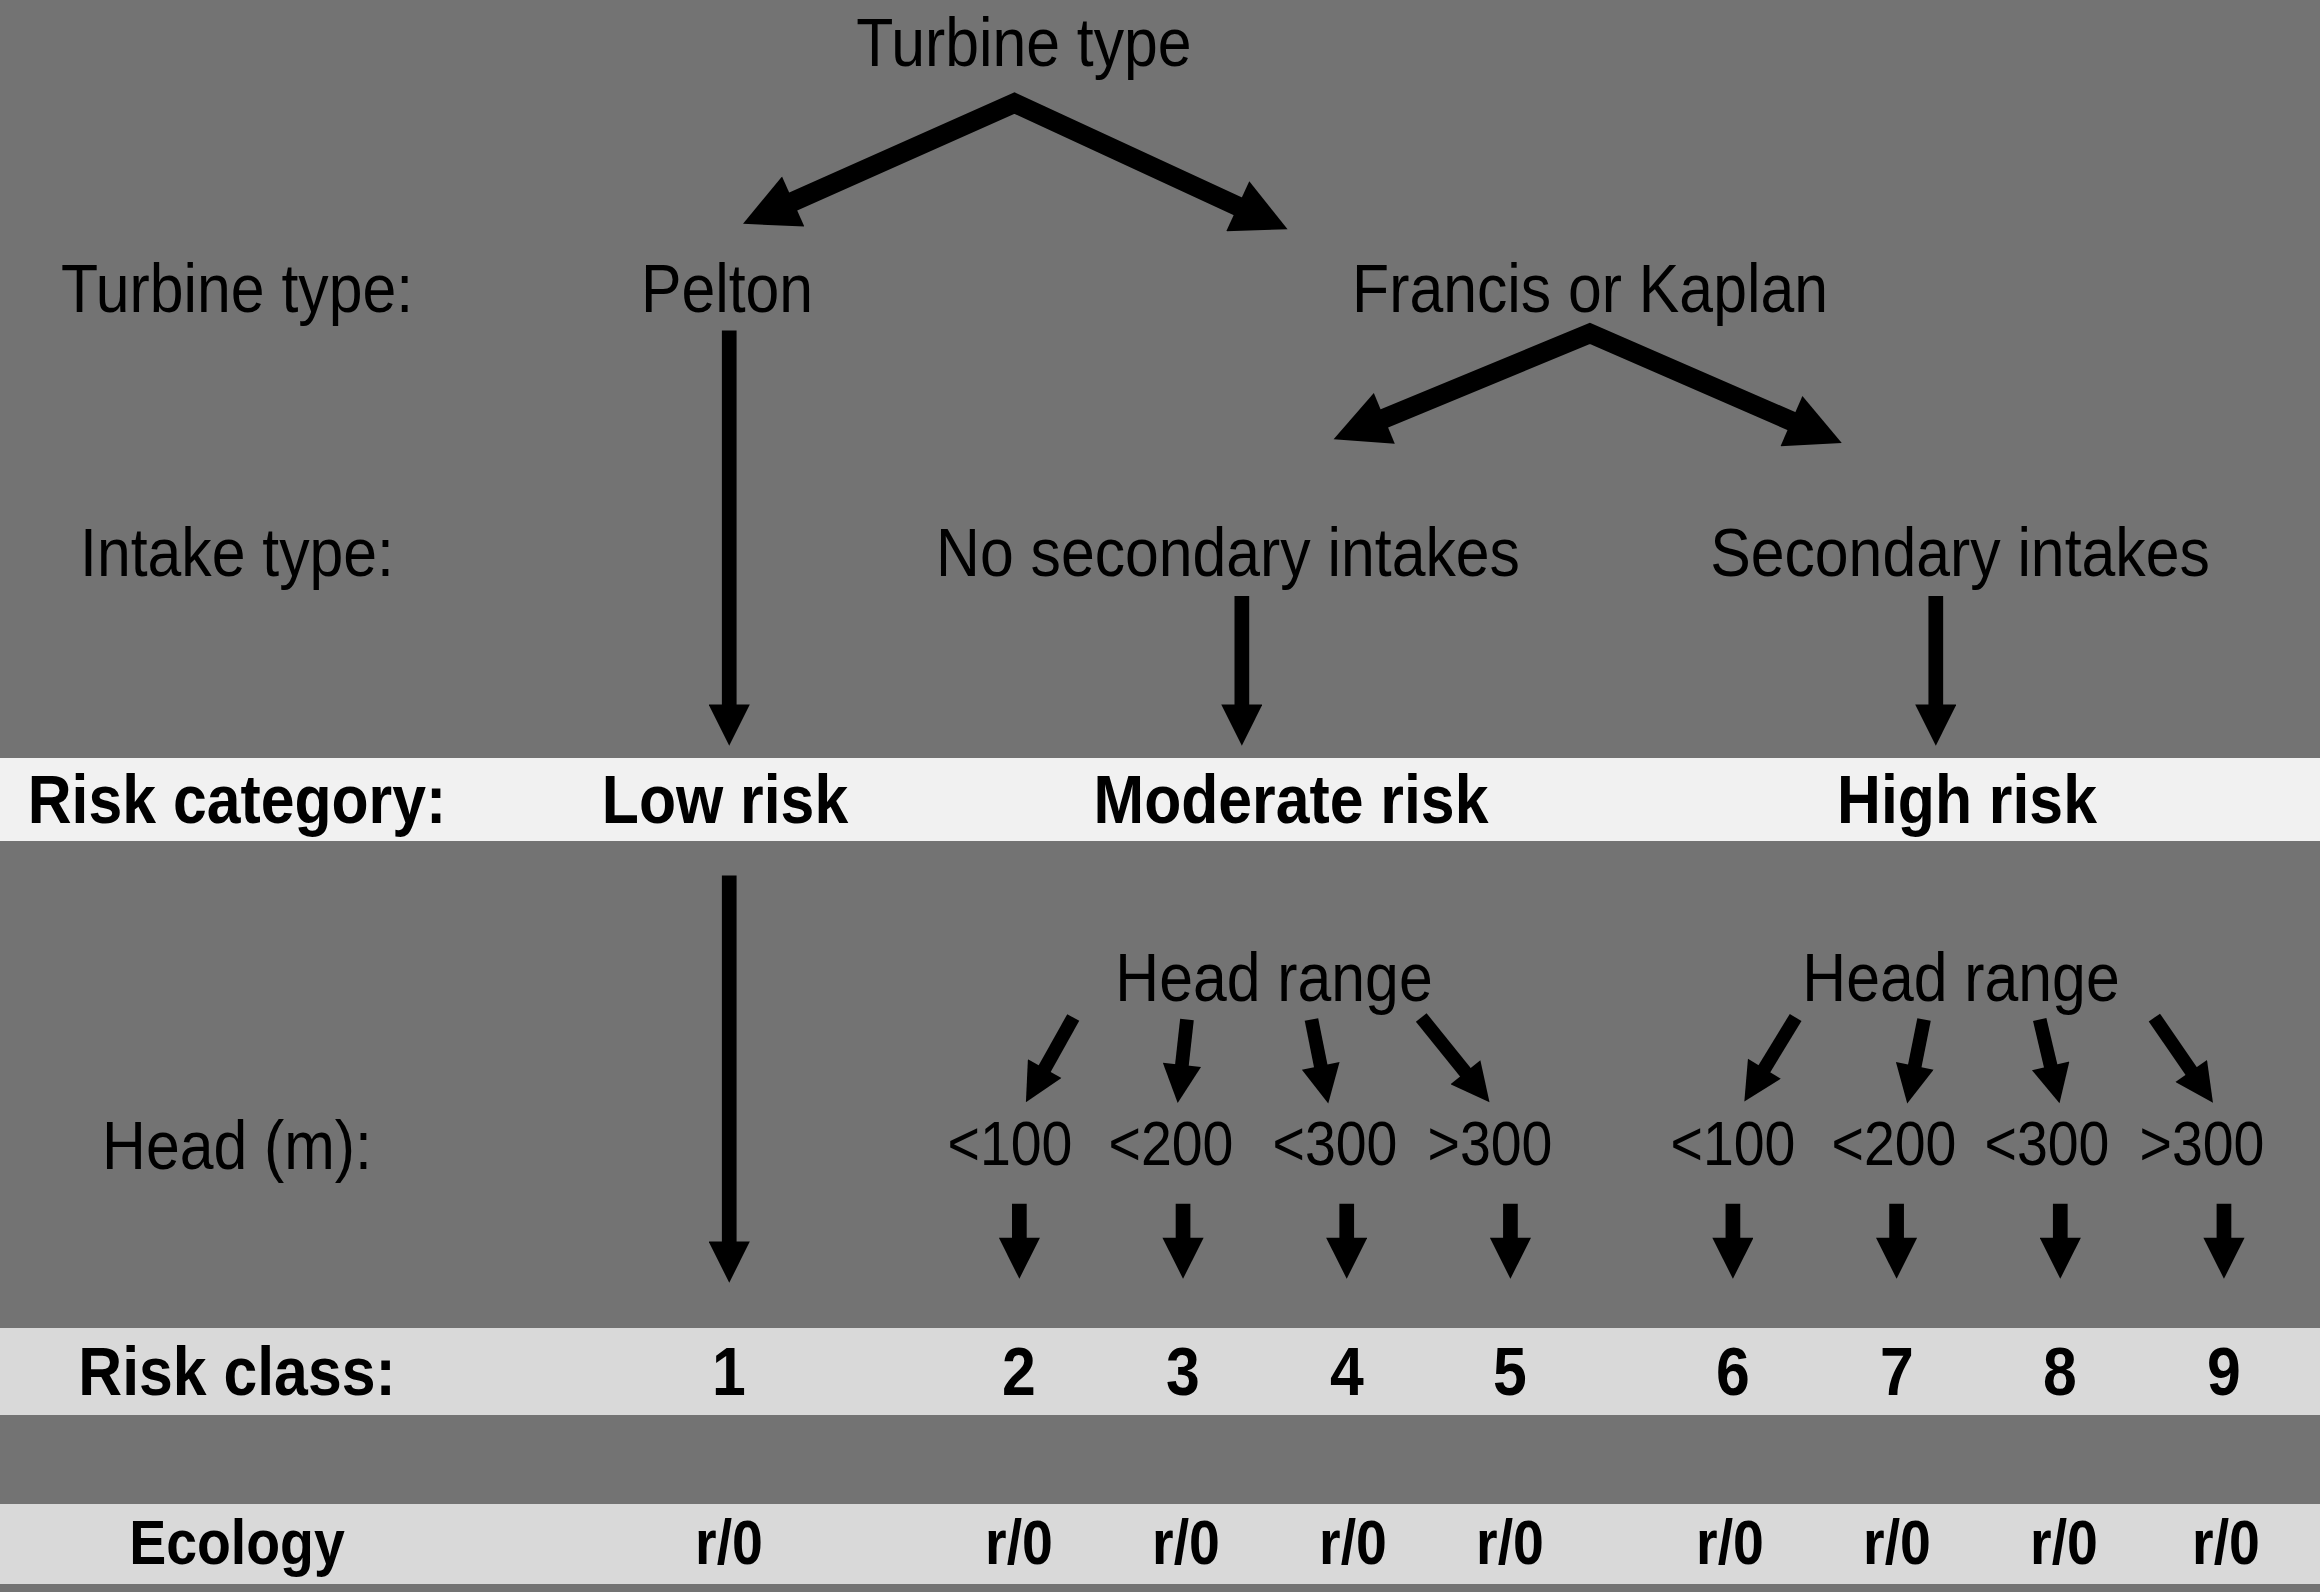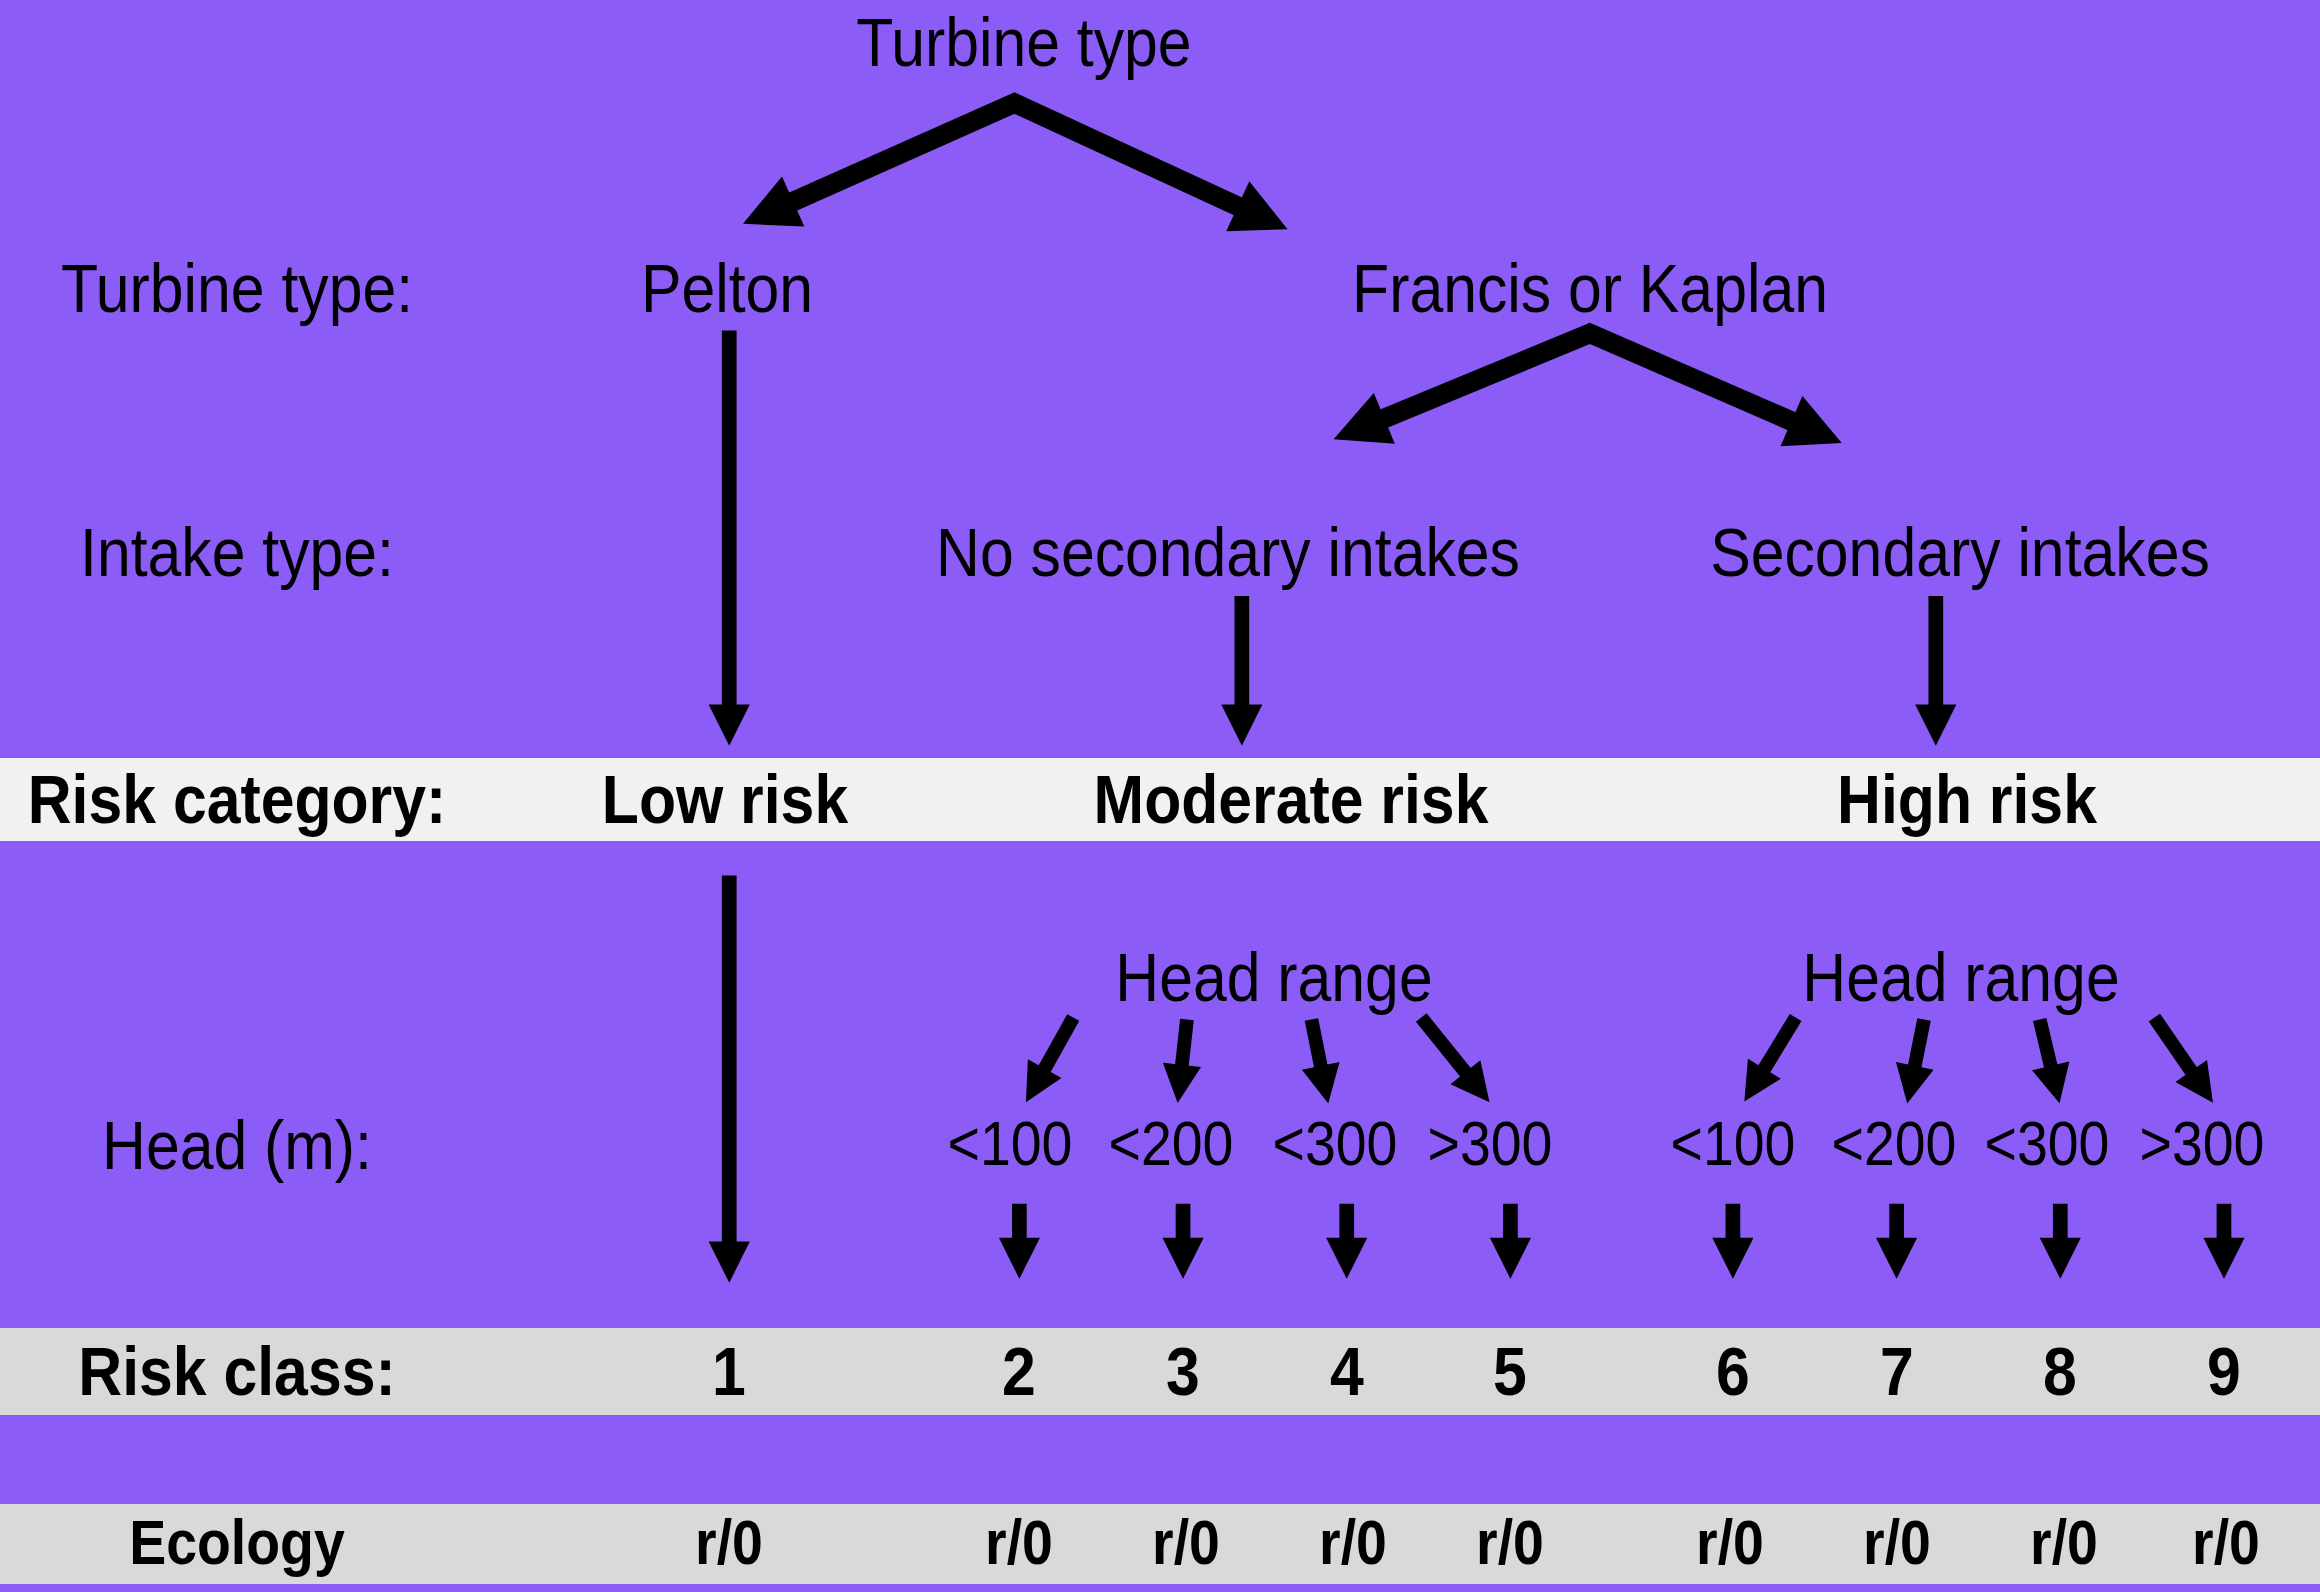--- a/index.html
+++ b/index.html
@@ -1,20 +1,20 @@
 <!DOCTYPE html>
 <html><head>
 <meta charset="utf-8">
 <style>
   html,body{margin:0;padding:0;background:#ffffff;}
   #stage{
     position:relative;
     width:2321px;
     height:1593px;
-    background:#8b5cf6;
+    background:#737373;
     font-family:"Liberation Sans", sans-serif;
     color:#000;
     overflow:hidden;
   }
   .txt{
     position:absolute;
     white-space:nowrap;
     line-height:1;
     transform:translateX(-50%) scaleX(0.88);
     font-size:69px;

